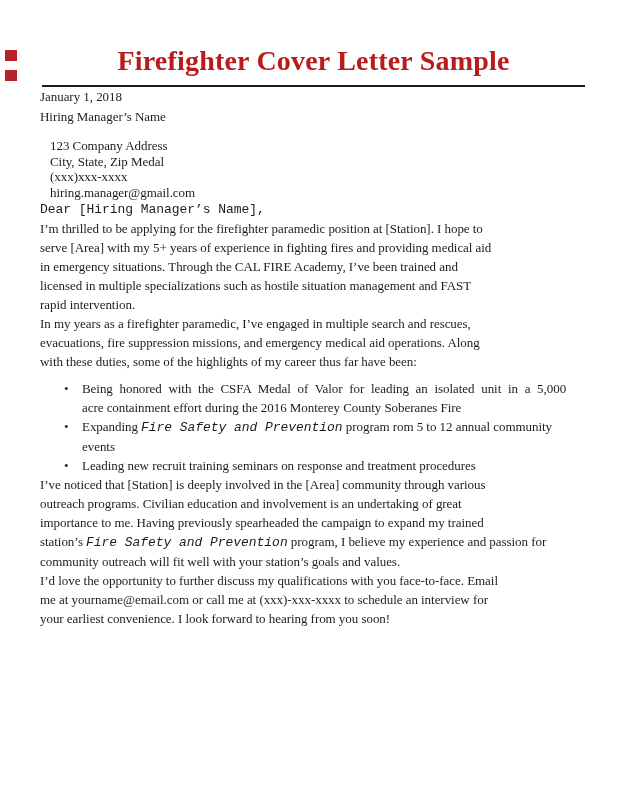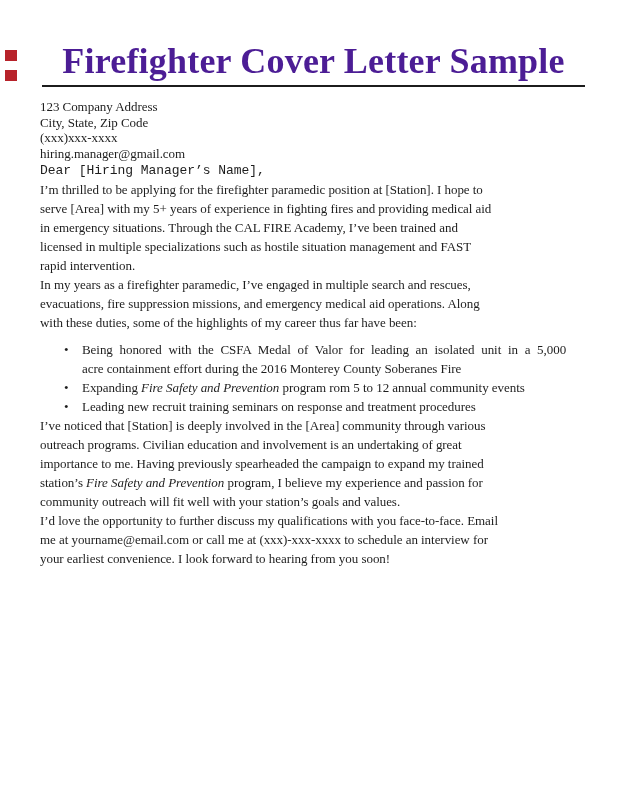--- a/index.html
+++ b/index.html
@@ -25,44 +25,44 @@
     position: absolute;
     left: 5px;
     width: 12px;
     height: 11px;
   }
   .edge-marker.m1 { top: 6px; }
   .edge-marker.m2 { top: 26px; }
   .doc-title {
     margin: 44px 42px 7px 42px;
     text-align: center;
-    font-size: 36px;
+    font-size: 28px;
     line-height: 34px;
     font-weight: bold;
-    color: #4c1d95;
+    color: #b91c1c;
     letter-spacing: 0.2px;
   }
   .title-rule {
     height: 0;
     border: none;
     border-top: 2px solid #1c1c1c;
     margin: 0 42px;
   }
   .content {
     margin: 0 40px;
     font-size: 13px;
     line-height: 19px;
     letter-spacing: -0.05px;
   }
   .content p, .content .pre {
     margin: 0;
     white-space: pre-line;
   }
   .block-date-name { margin-top: 30px; line-height: 19.5px; }
-  .block-address   { margin-top: 12px; line-height: 15.5px; }
+  .block-address   { margin-top: 12px; line-height: 15.5px; margin-left: 10px; }
   .block-address div { white-space: nowrap; }
   .block-salutation { margin-top: 12px; font-family: Liberation Mono, monospace; }
   .block-p1 { margin-top: 12px; }
   .block-p2 { margin-top: 12px; }
   .bullet-list {
     margin: 8px 0 0 0;
     padding: 0 0 0 42px;
     list-style: none;
   }
   .bullet-list li {
@@ -73,39 +73,40 @@
   .bullet-list li .dot {
     position: absolute;
     left: -18px;
     top: 0;
     white-space: normal;
   }
   .wide { word-spacing: 3.5px; }
   .block-p3 { margin-top: 12px; }
   .block-p4 { margin-top: 20px; }
   .block-closing { margin-top: 14px; }
-  em { font-style: italic; }
+  em { font-style: italic; font-family: Liberation Mono, monospace; }
 </style>
 </head>
 <body>
 
 <div class="page">
 
   <div class="edge-marker m1" style="background: rgb(183, 34, 42);"></div>
   <div class="edge-marker m2" style="background: rgb(183, 34, 42);"></div>
 
   <h1 class="doc-title">Firefighter Cover Letter Sample</h1>
   <hr class="title-rule">
 
   <div class="content">
 
+    <p class="block-date-name"><span>January 1, 2018</span><span><br></span><span>Hiring Manager’s Name</span></p>
 
     <div class="block-address">
       <div>123 Company Address</div>
-      <div>City, State, Zip Code</div>
+      <div>City, State, Zip Medal</div>
       <div>(xxx)xxx-xxxx</div>
       <div>hiring.manager@gmail.com</div>
     </div>
 
     <p class="block-salutation">Dear [Hiring Manager’s Name],</p>
 
     <p class="block-p1">I’m thrilled to be applying for the firefighter paramedic position at [Station]. I hope to
 serve [Area] with my 5+ years of experience in fighting fires and providing medical aid
 in emergency situations. Through the CAL FIRE Academy, I’ve been trained and
 licensed in multiple specializations such as hostile situation management and FAST

